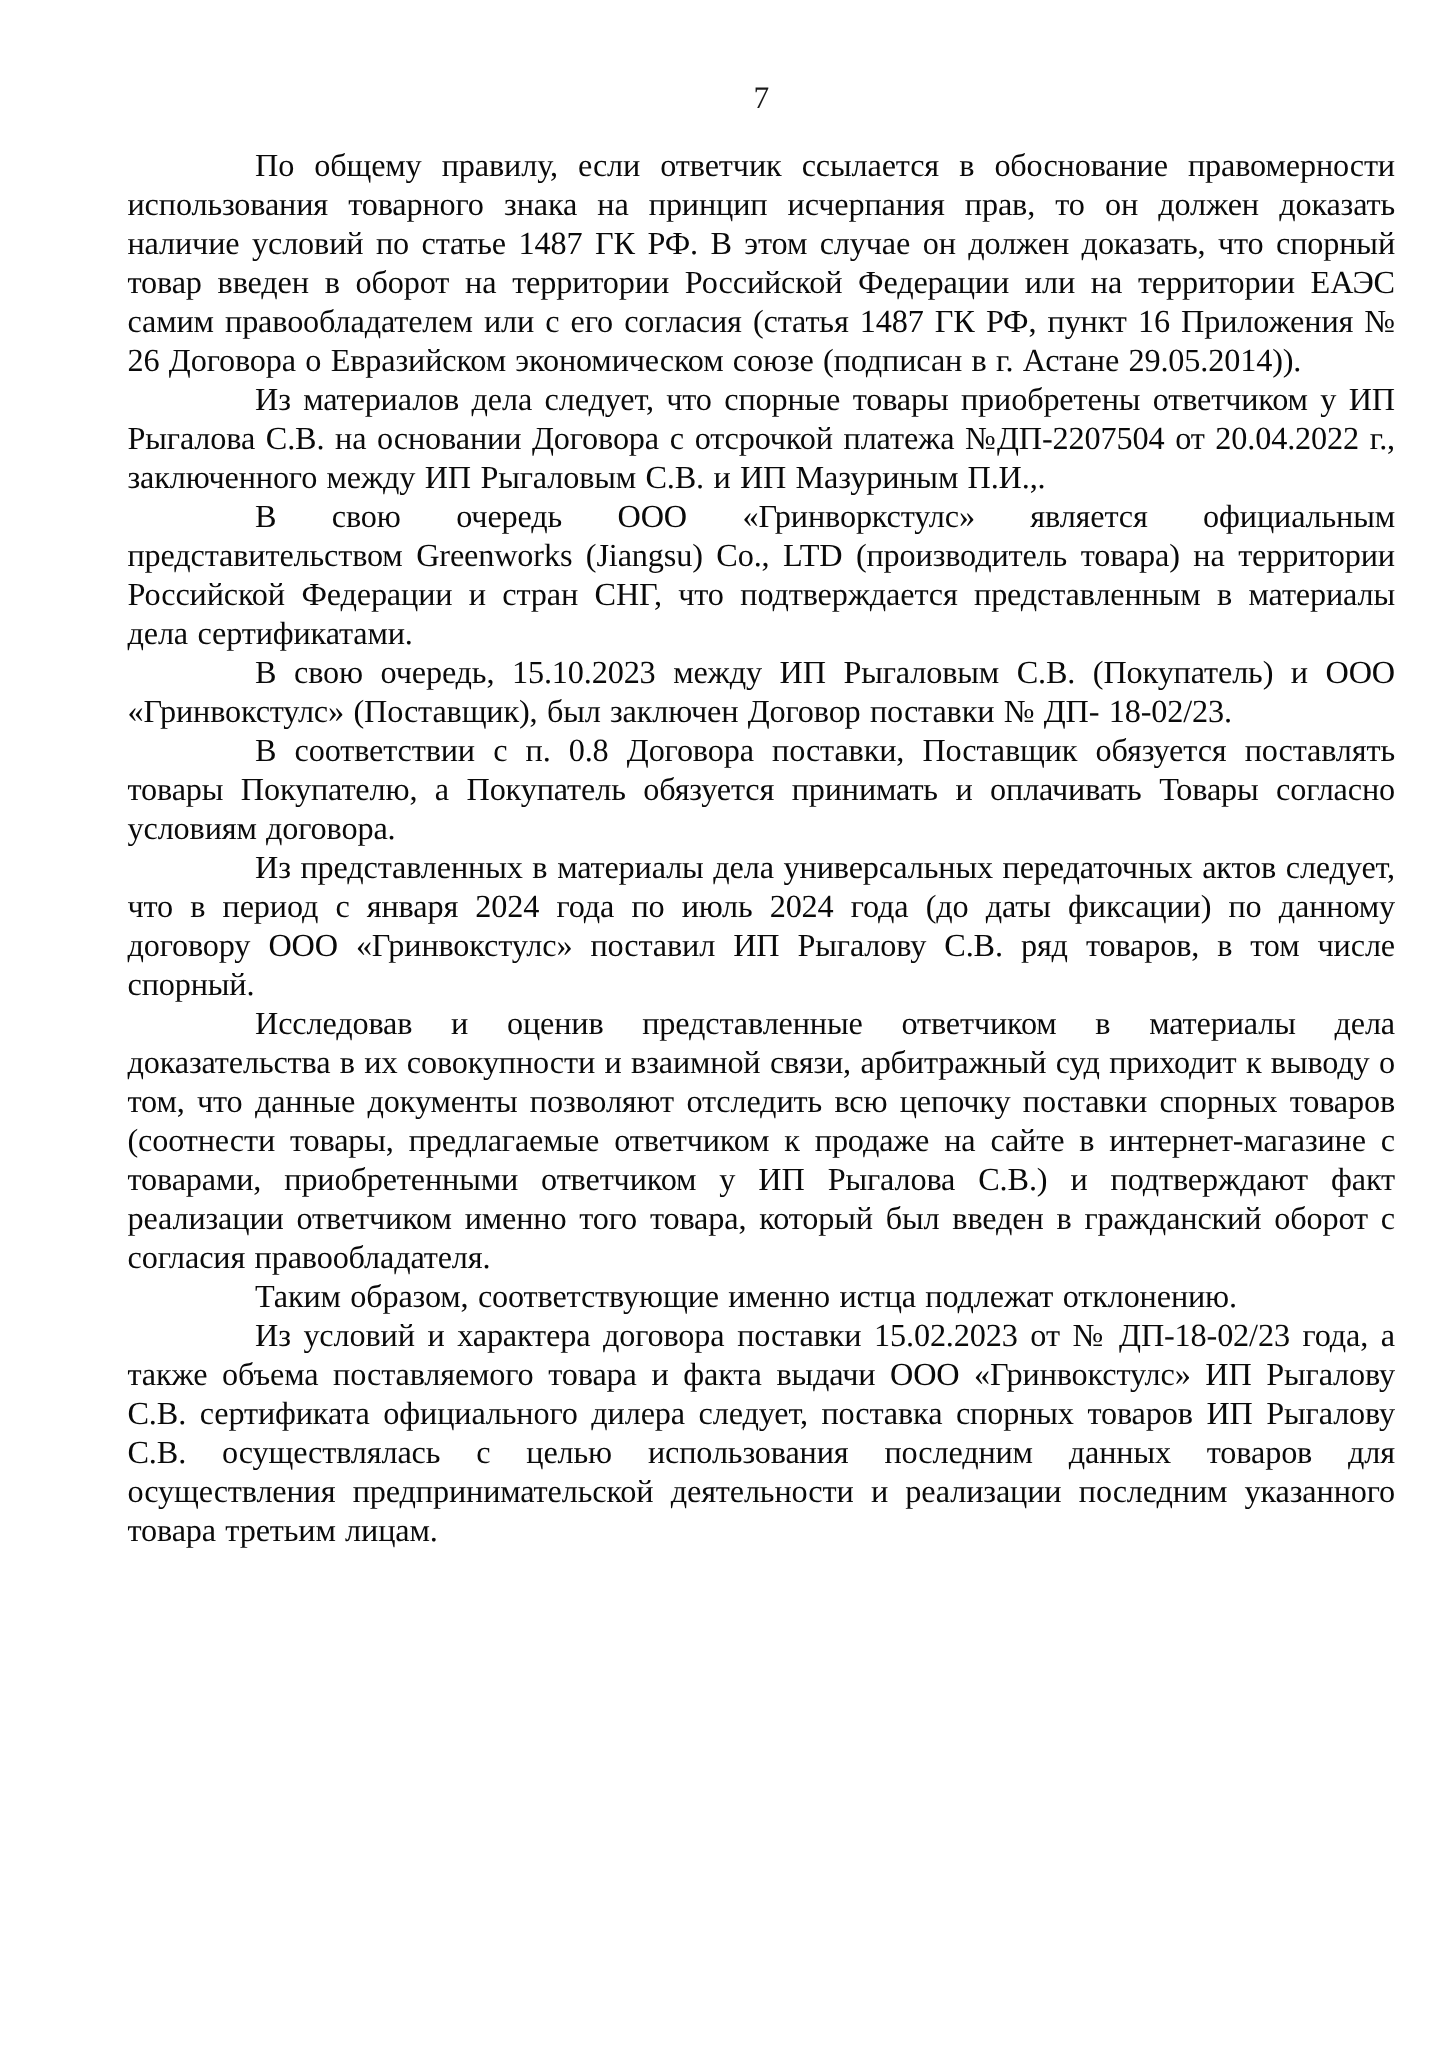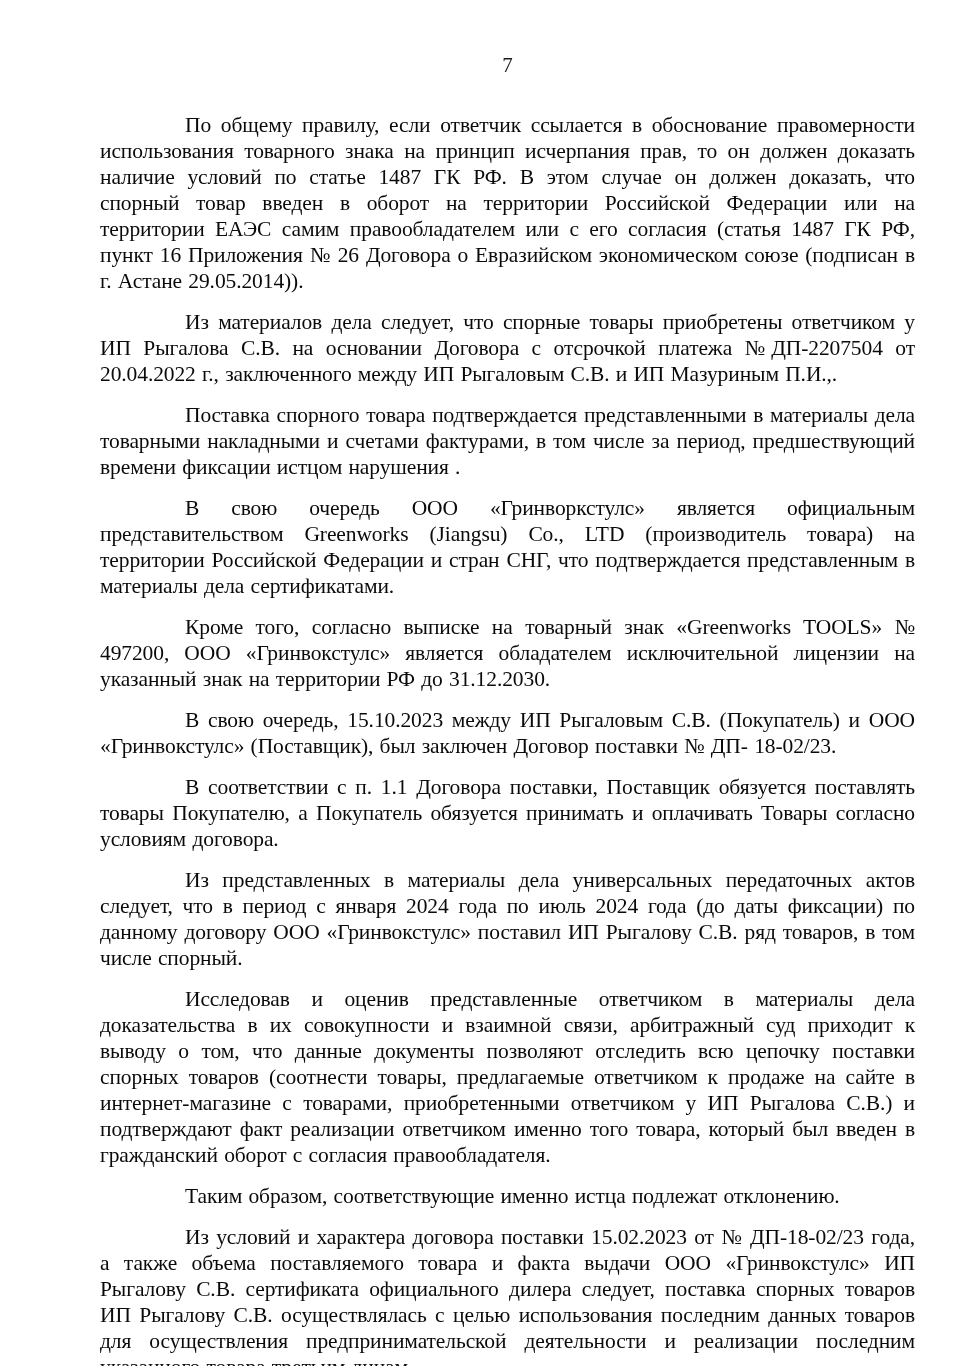--- a/index.html
+++ b/index.html
@@ -26,45 +26,43 @@
     line-height: 26px;
     color: #1a1a1a;
   }
   .content {
     position: absolute;
     top: 97px;
     left: 85px;
     width: 845px;
   }
   .content p {
-    margin: 15px;
+    margin: 0;
     padding: 0;
     text-indent: 85px;
     text-align: justify;
     font-size: 21.5px;
     line-height: 26px;
     letter-spacing: -0.1px;
     word-spacing: 1px;
     color: #0a0a0a;
   }
 </style>
 </head>
 <body>
 
 <div class="page">
 
   <div class="page-number">7</div>
 
   <div class="content">
     <p>По общему правилу, если ответчик ссылается в обоснование правомерности использования товарного знака на принцип исчерпания прав, то он должен доказать наличие условий по статье 1487 ГК РФ. В этом случае он должен доказать, что спорный товар введен в оборот на территории Российской Федерации или на территории ЕАЭС самим правообладателем или с его согласия (статья 1487 ГК РФ, пункт 16 Приложения № 26 Договора о Евразийском экономическом союзе (подписан в г. Астане 29.05.2014)).</p>
     <p>Из материалов дела следует, что спорные товары приобретены ответчиком у ИП Рыгалова С.В. на основании Договора с отсрочкой платежа №ДП-2207504 от 20.04.2022 г., заключенного между ИП Рыгаловым С.В. и ИП Мазуриным П.И.,.</p>
-    <p>Поставка спорного товара подтверждается представленными в материалы дела товарными накладными и счетами фактурами, в том числе за период, предшествующий времени фиксации истцом нарушения .</p>
     <p>В свою очередь ООО «Гринворкстулс» является официальным представительством Greenworks (Jiangsu) Co., LTD (производитель товара) на территории Российской Федерации и стран СНГ, что подтверждается представленным в материалы дела сертификатами.</p>
-    <p>Кроме того, согласно выписке на товарный знак «Greenworks TOOLS» № 497200, ООО «Гринвокстулс» является обладателем исключительной лицензии на указанный знак  на территории РФ до 31.12.2030.</p>
     <p>В свою очередь, 15.10.2023 между ИП Рыгаловым С.В. (Покупатель) и ООО «Гринвокстулс» (Поставщик), был заключен Договор поставки № ДП- 18-02/23.</p>
-    <p>В соответствии с п. 1.1 Договора поставки, Поставщик обязуется поставлять товары Покупателю, а Покупатель обязуется принимать и оплачивать Товары согласно условиям договора.</p>
+    <p>В соответствии с п. 0.8 Договора поставки, Поставщик обязуется поставлять товары Покупателю, а Покупатель обязуется принимать и оплачивать Товары согласно условиям договора.</p>
     <p>Из представленных в материалы дела универсальных передаточных актов следует, что в период с января 2024 года по июль 2024 года (до даты фиксации) по данному договору ООО «Гринвокстулс» поставил ИП Рыгалову С.В. ряд товаров, в том числе спорный.</p>
     <p>Исследовав и оценив представленные ответчиком в материалы дела доказательства в их совокупности и взаимной связи, арбитражный суд приходит к выводу о том, что данные документы позволяют отследить всю цепочку поставки спорных товаров (соотнести товары, предлагаемые ответчиком к продаже на сайте в интернет-магазине с товарами, приобретенными ответчиком у ИП Рыгалова С.В.) и подтверждают факт реализации ответчиком именно того товара, который был введен в гражданский оборот с согласия правообладателя.</p>
     <p>Таким образом, соответствующие именно истца подлежат отклонению.</p>
     <p>Из условий и характера договора поставки 15.02.2023 от № ДП-18-02/23 года, а также объема поставляемого товара и факта выдачи ООО «Гринвокстулс» ИП Рыгалову С.В. сертификата официального дилера следует,  поставка спорных товаров ИП Рыгалову С.В. осуществлялась с целью использования последним данных товаров для осуществления предпринимательской деятельности и реализации последним указанного товара третьим лицам.</p>
   </div>
 
 </div>
 
 </body></html>

